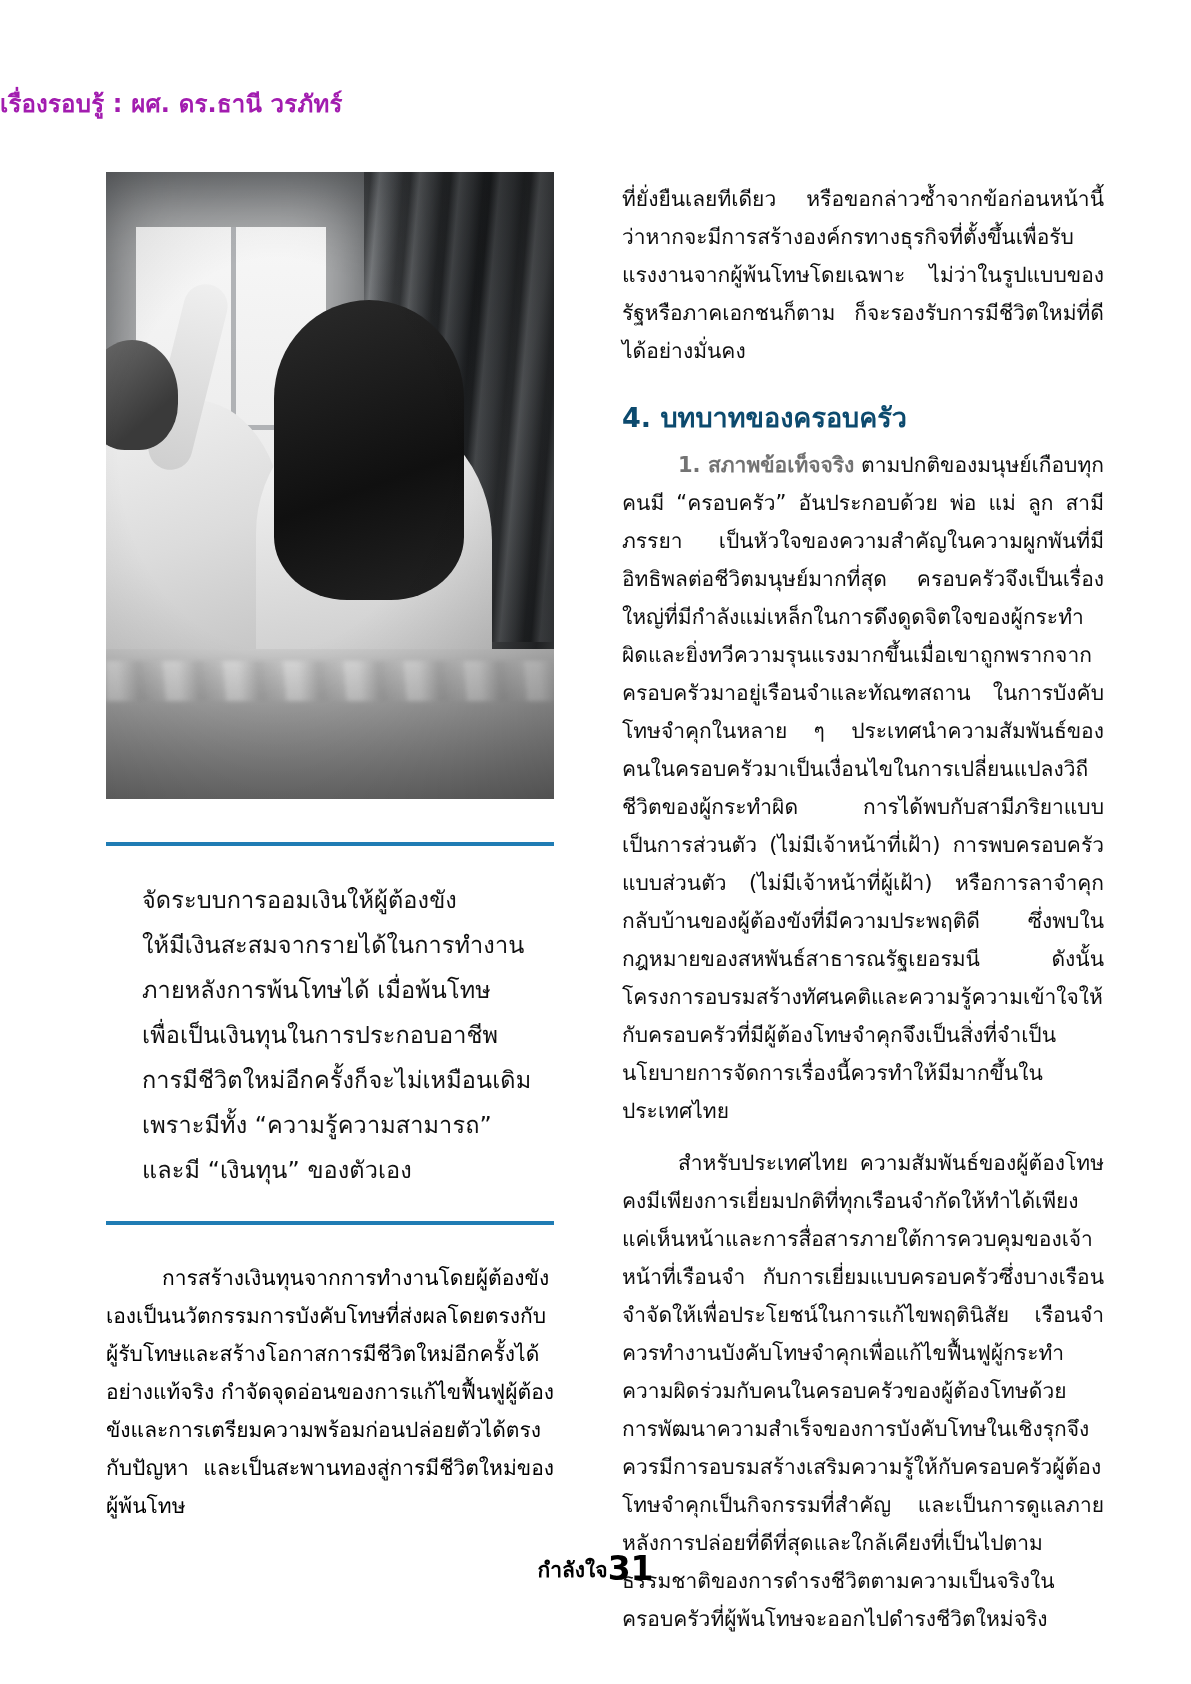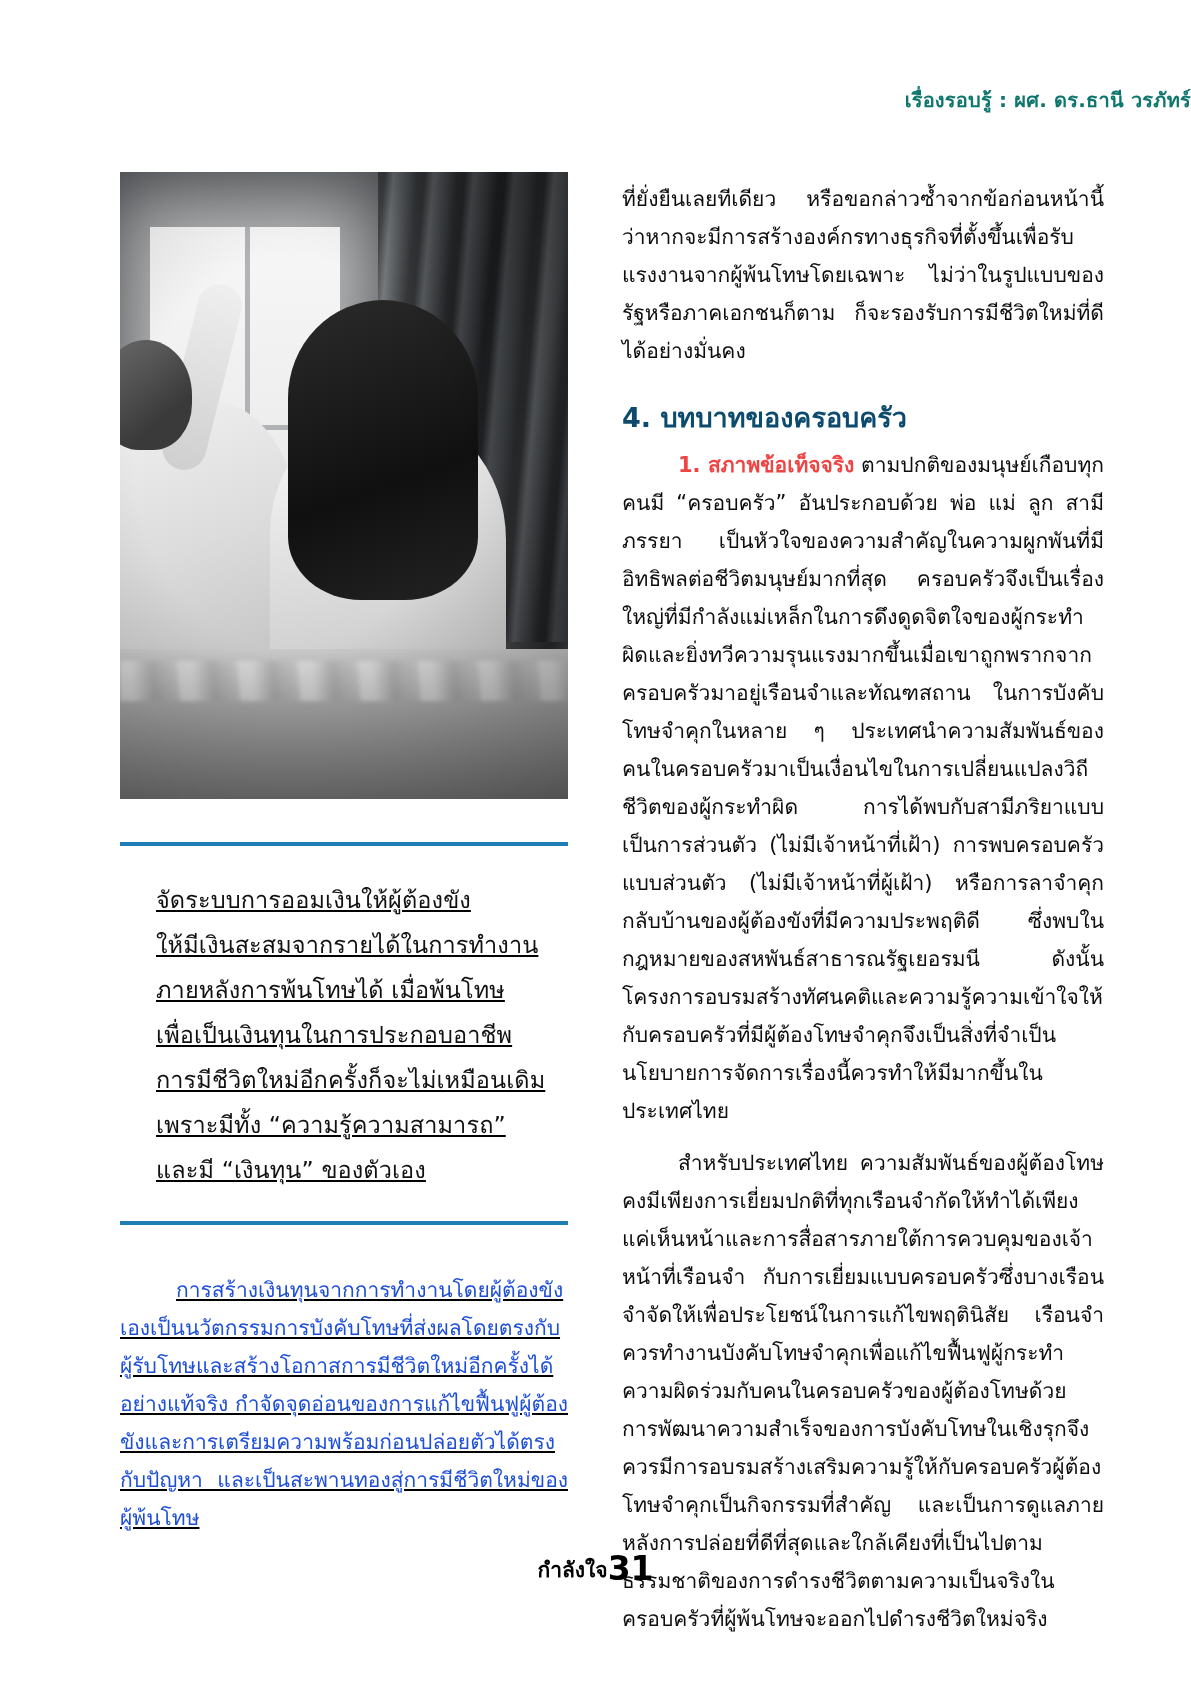--- a/index.html
+++ b/index.html
@@ -21,34 +21,33 @@
     width: 1191px;
     height: 1684px;
   }
 
   
   .header {
     position: absolute;
     top: 84px;
     left: 0;
     width: 1191px;
-    text-align: right;
-    font-size: 20px;
+    text-align: left;
+    font-size: 24px;
     font-weight: bold;
     letter-spacing: 0.2px;
-    color: #0f766e;
+    color: #a21caf;
   }
 
   
   .left-col {
     position: absolute;
-    left: 120px;
+    left: 106px;
     top: 172px;
     width: 448px;
-    text-decoration: underline;
   }
   .photo {
     position: relative;
     width: 448px;
     height: 627px;
     overflow: hidden;
     background: #2b2b2b;
   }
   .photo-inner {
     position: absolute;
@@ -187,26 +186,26 @@
   .pullquote {
     font-size: 23.5px;
     line-height: 45px;
     color: #111;
     padding: 32px 2px 0 36px;
     letter-spacing: 0.1px;
   }
   .pullquote div { white-space: nowrap; }
 
   .left-body {
-    padding-top: 46px;
+    padding-top: 34px;
     font-size: 21px;
     line-height: 38px;
     text-align: justify;
     text-justify: inter-word;
-    color: #1d4ed8;
+    color: #000000;
   }
   .left-body p { margin: 0; text-indent: 56px; }
 
   
   .right-col {
     position: absolute;
     left: 604px;
     top: 180px;
     width: 482px;
     font-size: 21px;
@@ -221,21 +220,21 @@
   }
   .right-col p.indent { text-indent: 56px; }
   .section-head {
     color: #0c4a6e;
     font-size: 27px;
     font-weight: bold;
     margin: 28px 0 8px 0;
     line-height: 40px;
   }
   .lead-label {
-    color: #ef4444;
+    color: #737373;
     font-weight: bold;
   }
   .gap { height: 14px; }
 
   
   .footer {
     position: absolute;
     left: 0;
     bottom: 96px;
     width: 1191px;

